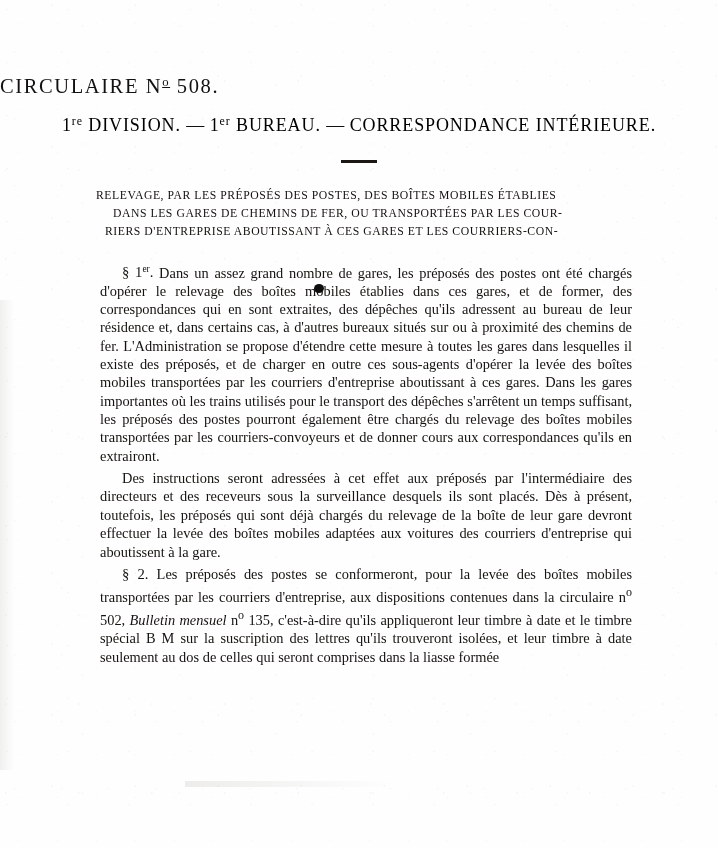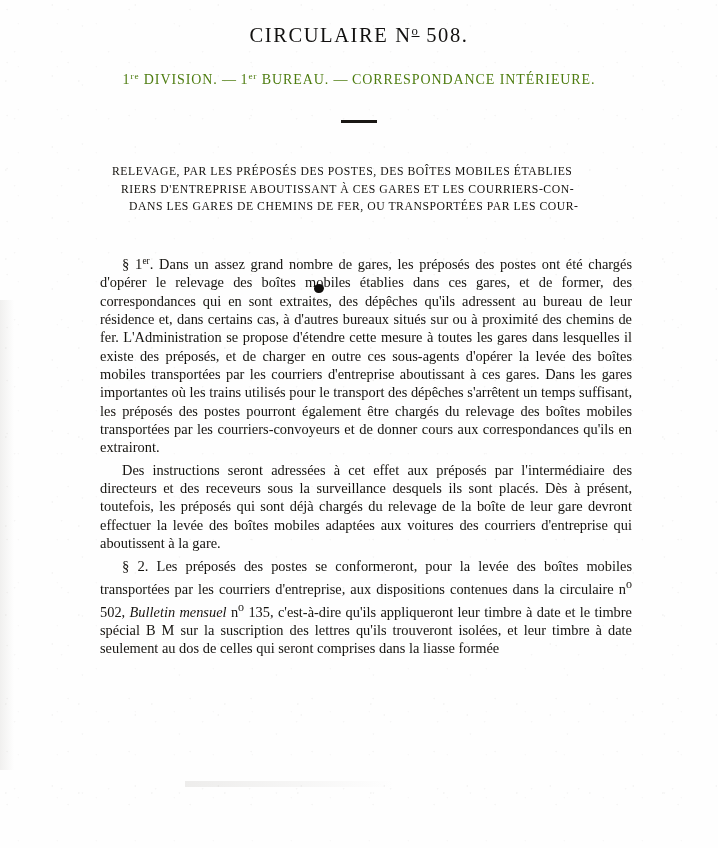--- a/index.html
+++ b/index.html
@@ -41,49 +41,48 @@
 
   .content {
     position: absolute;
     left: 0;
     right: 0;
     top: 0;
   }
 
   
   .doc-title {
-    text-align: center;
     font-size: 20.5px;
     letter-spacing: 1.6px;
     font-weight: normal;
     margin: 0;
-    padding-top: 24px;
+    padding-top: 75px;
     font-variant: small-caps;
     text-transform: uppercase;
     color: #121110;
   }
   .doc-title .num-abbr {
     font-variant: normal;
     text-transform: none;
   }
   .doc-title .num-abbr sup {
     font-size: 0.62em;
     vertical-align: 0.52em;
     text-decoration: underline;
   }
 
   
   .doc-subtitle {
     text-align: center;
-    font-size: 14px;
+    font-size: 18px;
     letter-spacing: 0.9px;
-    margin: 8px;
+    margin: 0;
     padding-top: 16px;
     text-transform: uppercase;
-    color: #4d7c0f;
+    color: #000000;
     white-space: nowrap;
   }
   .doc-subtitle sup {
     font-size: 0.66em;
     vertical-align: 0.5em;
     text-transform: lowercase;
   }
   .doc-subtitle .dash { letter-spacing: 0; }
 
   
@@ -94,21 +93,21 @@
   }
   .rule {
     display: inline-block;
     width: 36px;
     height: 3px;
     background: #1a1714;
   }
 
   
   .summary {
-    margin: 16px;
+    margin: 0;
     padding: 20px 56px 0 96px;
     font-size: 11.7px;
     line-height: 17.9px;
     letter-spacing: 0.55px;
     text-transform: uppercase;
     color: #14120e;
   }
   .summary .ln { display: block; white-space: nowrap; }
   .summary .ln.i1 { padding-left: 0px; }
   .summary .ln.i2 { padding-left: 17px; }
@@ -203,22 +202,22 @@
       <span class="dash">—</span>
       <span>CORRESPONDANCE INTÉRIEURE.</span>
     </div>
 
     <div class="rule-wrap">
       <span class="rule"></span>
     </div>
 
     <div class="summary">
       <span class="ln i1">RELEVAGE, PAR LES PRÉPOSÉS DES POSTES, DES BOÎTES MOBILES ÉTABLIES</span>
+      <span class="ln i2">DANS LES GARES DE CHEMINS DE FER, OU TRANSPORTÉES PAR LES COUR-</span>
       <span class="ln i3">RIERS D'ENTREPRISE ABOUTISSANT À CES GARES ET LES COURRIERS-CON-</span>
-      <span class="ln i2">DANS LES GARES DE CHEMINS DE FER, OU TRANSPORTÉES PAR LES COUR-</span>
     </div>
 
     <div class="body-text">
 
       <p class="para"><span class="sec"><span>§ 1</span><sup>er</sup><span>.</span></span> <span>Dans un assez grand nombre de gares, les préposés des postes ont été chargés d'opérer le relevage des boîtes mobiles établies dans ces gares, et de former, des correspondances qui en sont extraites, des dépêches qu'ils adressent au bureau de leur résidence et, dans certains cas, à d'autres bureaux situés sur ou à proximité des chemins de fer. L'Administration se propose d'étendre cette mesure à toutes les gares dans lesquelles il existe des préposés, et de charger en outre ces sous-agents d'opérer la levée des boîtes mobiles transportées par les courriers d'entreprise aboutissant à ces gares. Dans les gares importantes où les trains utilisés pour le transport des dépêches s'arrêtent un temps suffisant, les préposés des postes pourront également être chargés du relevage des boîtes mobiles transportées par les courriers-convoyeurs et de donner cours aux correspondances qu'ils en extrairont.</span></p>
 
       <p class="para"><span>Des instructions seront adressées à cet effet aux préposés par l'intermédiaire des directeurs et des receveurs sous la surveillance desquels ils sont placés. Dès à présent, toutefois, les préposés qui sont déjà chargés du relevage de la boîte de leur gare devront effectuer la levée des boîtes mobiles adaptées aux voitures des courriers d'entreprise qui aboutissent à la gare.</span></p>
 
       <p class="para"><span class="sec">§ 2.</span> <span>Les préposés des postes se conformeront, pour la levée des boîtes mobiles transportées par les courriers d'entreprise, aux dispositions contenues dans la circulaire n</span><sup>o</sup> <span>502,</span> <em>Bulletin mensuel</em> <span>n</span><sup>o</sup> <span>135, c'est-à-dire qu'ils appliqueront leur timbre à date et le timbre spécial B M sur la suscription des lettres qu'ils trouveront isolées, et leur timbre à date seulement au dos de celles qui seront comprises dans la liasse formée</span></p>
 

